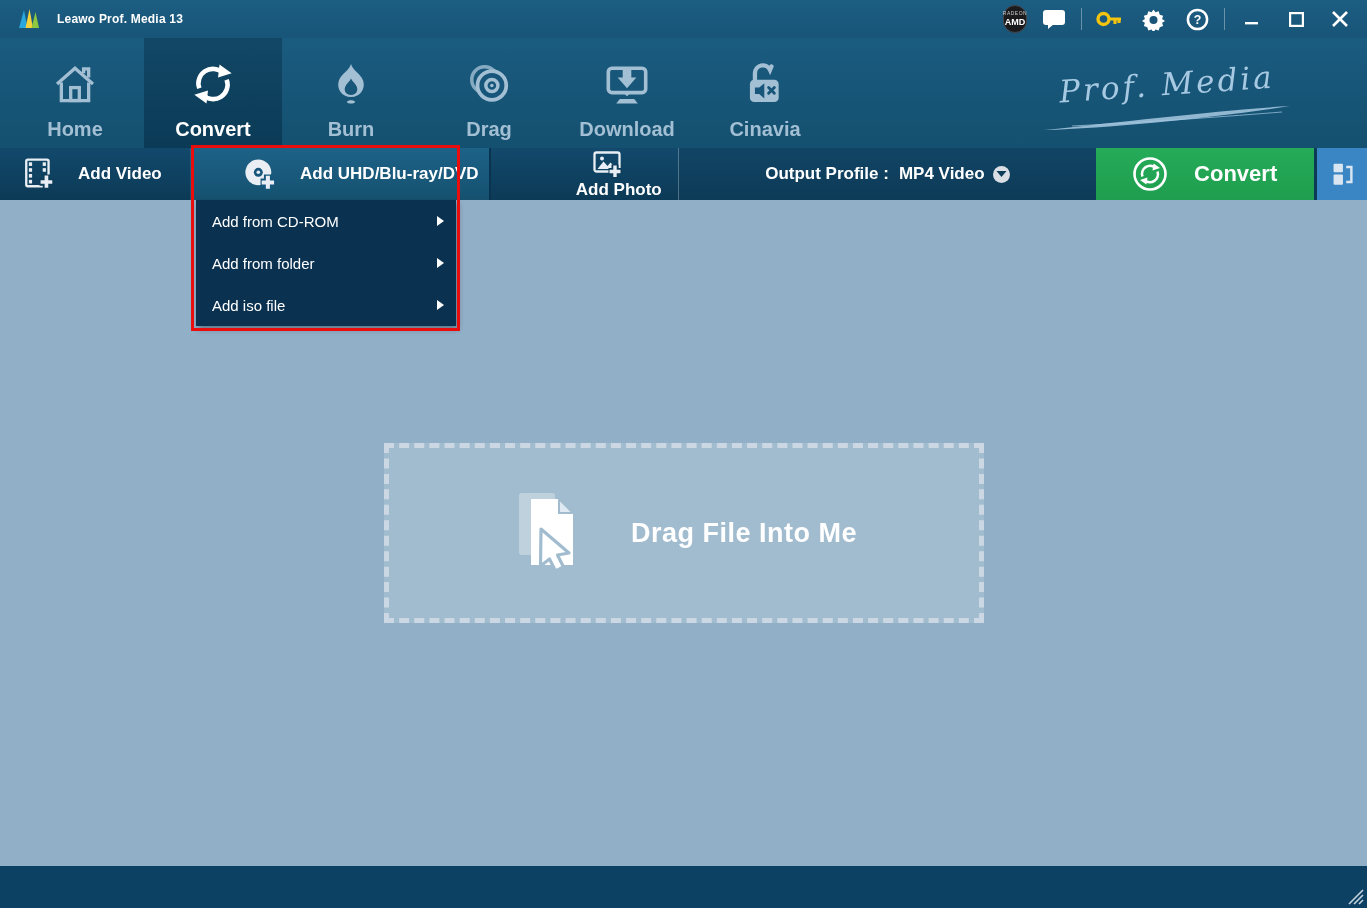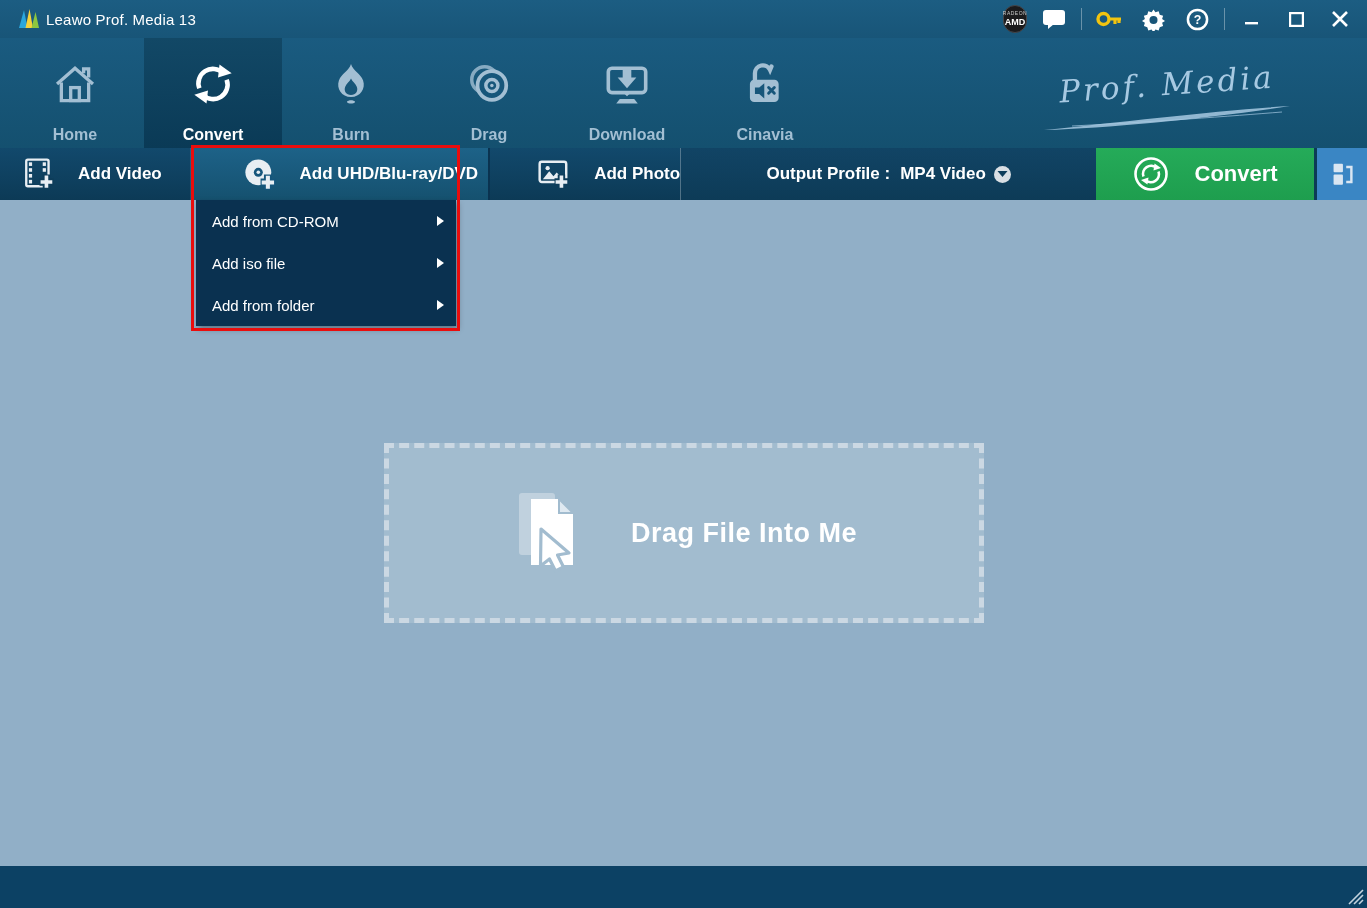--- a/index.html
+++ b/index.html
@@ -4,52 +4,52 @@
 <style>
   * { margin:0; padding:0; box-sizing:border-box; }
   html,body { width:1367px; height:908px; overflow:hidden; }
   body { font-family:"Liberation Sans", sans-serif; position:relative; background:#91afc7; }
   .window { position:absolute; inset:0; }
 
   
   .titlebar { position:absolute; left:0; top:0; width:100%; height:38px;
     background:linear-gradient(#1c5d82,#185578); display:flex; align-items:center; }
   .logo { width:26px; height:24px; margin-left:16px; }
-  .app-title { color:#fff; font-size:15px; margin-left:4px; letter-spacing:.2px; }
+  .app-title { color:#fff; font-size:12px; margin-left:15px; letter-spacing:.2px;font-weight:bold; }
   .tb-right { position:absolute; right:10px; top:0; height:38px; display:flex; align-items:center; gap:10px; }
   .amd-badge { width:24px; height:28px; background:#1b1b1d; border:1px solid #45464a; border-radius:13px;
     display:flex; flex-direction:column; align-items:center; justify-content:center; line-height:1; }
   .amd-badge .l1 { font-size:5px; color:#c9c9c9; letter-spacing:.5px; }
   .amd-badge .l2 { font-size:9px; font-weight:bold; color:#fff; margin-top:2px; }
   .tb-icon { width:34px; height:30px; display:flex; align-items:center; justify-content:center; cursor:pointer; }
   .tb-sep { width:1px; height:22px; background:rgba(255,255,255,.35); }
   .win-btn { width:34px; height:30px; display:flex; align-items:center; justify-content:center; cursor:pointer; }
 
   
   .navbar { position:absolute; left:0; top:38px; width:100%; height:110px;
     background:linear-gradient(#1a5b80,#14506f); }
   .tabs { position:absolute; left:6px; top:0; height:110px; display:flex; }
   .tab { width:138px; height:110px; display:flex; flex-direction:column; align-items:center;
     justify-content:flex-start; padding-top:20px; cursor:pointer; }
   .tab .tab-icon { height:52px; display:flex; align-items:center; justify-content:center; }
-  .tab .tab-label { margin-top:16px; font-size:16px; font-weight:bold; color:#a3bfd3; }
+  .tab .tab-label { margin-top:8px; font-size:20px; font-weight:bold; color:#a3bfd3; }
   .tab.active { background:linear-gradient(#124866,#0a3a56); }
   .tab.active .tab-label { color:#ffffff; }
   .brand { position:absolute; right:75px; top:28px; text-align:center; pointer-events:none; }
   .brand-text { font-family:"DejaVu Serif", serif; font-style:italic; font-size:31px;
     color:#a7c9e2; letter-spacing:3px; transform:rotate(-4deg); display:inline-block; }
   .brand-swoosh { display:block; margin-top:2px; }
 
   
   .toolbar { position:absolute; left:0; top:148px; width:100%; height:52px; display:flex; z-index:1; }
   .tool-sec { height:52px; display:flex; align-items:center; cursor:pointer; }
   .sec-dark { background:linear-gradient(#12496c,#0c3a56); }
   .sec-add-video { width:196px; padding-left:22px; }
   .sec-add-uhd { width:308px; padding-left:52px; background:linear-gradient(#1d6288,#15516f); }
-  .sec-add-photo { width:194px; padding-left:46px; border-left:2px solid #0a3350; }
+  .sec-add-photo { width:194px; padding-left:46px; border-left:2px solid #0a3350;flex-direction:column; }
   .sec-output { width:432px; justify-content:center; border-left:1px solid rgba(255,255,255,.28);
     background:linear-gradient(#114465,#0d3b57); }
   .tool-label { color:#fff; font-size:17px; font-weight:bold; margin-left:22px; white-space:nowrap; }
   .output-label { color:#fff; font-size:17px; font-weight:bold; }
   .output-value { color:#fff; font-size:17px; font-weight:bold; margin-left:10px; }
   .chev-circle { width:17px; height:17px; border-radius:50%; background:#d9dfe4; margin-left:8px;
     display:flex; align-items:center; justify-content:center; }
   .sec-convert { width:226px; background:linear-gradient(#25ab59,#1e9e4e); justify-content:center; gap:26px; }
   .convert-label { color:#fff; font-size:22px; font-weight:bold; }
   .sec-panel { width:55px; background:#3a86c4; border-left:3px solid #0c3a56; justify-content:center; }
@@ -287,25 +287,25 @@
       </svg>
     </div>
   </div>
 
   <div class="dropdown">
     <div class="menu-item">
       <span class="mi-label">Add from CD-ROM</span>
       <span class="mi-arrow"></span>
     </div>
     <div class="menu-item">
+      <span class="mi-label">Add from folder</span>
+      <span class="mi-arrow"></span>
+    </div>
+    <div class="menu-item">
       <span class="mi-label">Add iso file</span>
-      <span class="mi-arrow"></span>
-    </div>
-    <div class="menu-item">
-      <span class="mi-label">Add from folder</span>
       <span class="mi-arrow"></span>
     </div>
   </div>
 
   <div class="red-rect"></div>
 
   <div class="main">
     <div class="dropzone">
       <svg width="78" height="92" viewBox="0 0 78 92">
         <rect x="8" y="6" width="36" height="62" rx="3" fill="#ffffff" opacity=".32"></rect>

